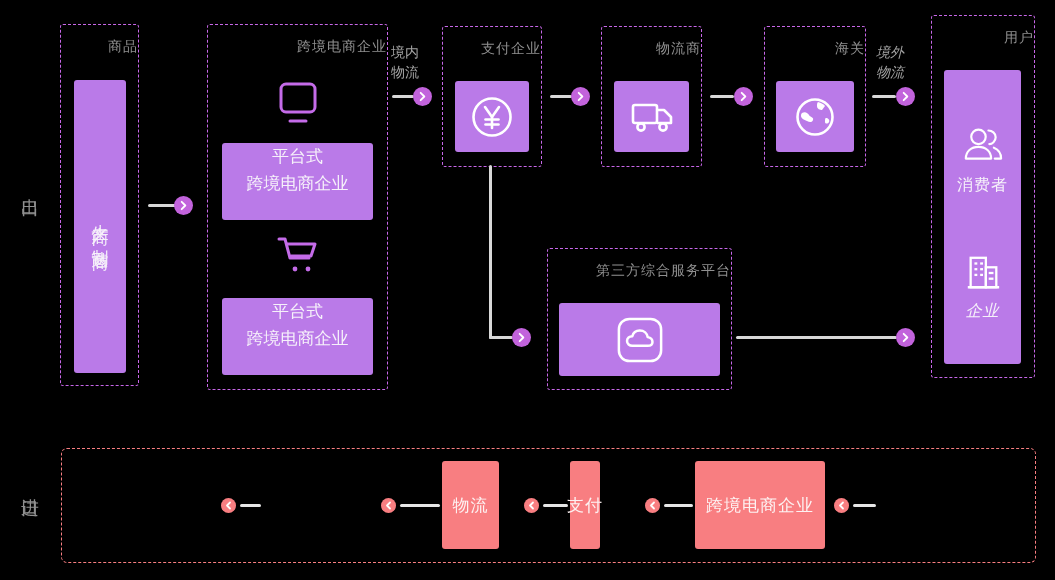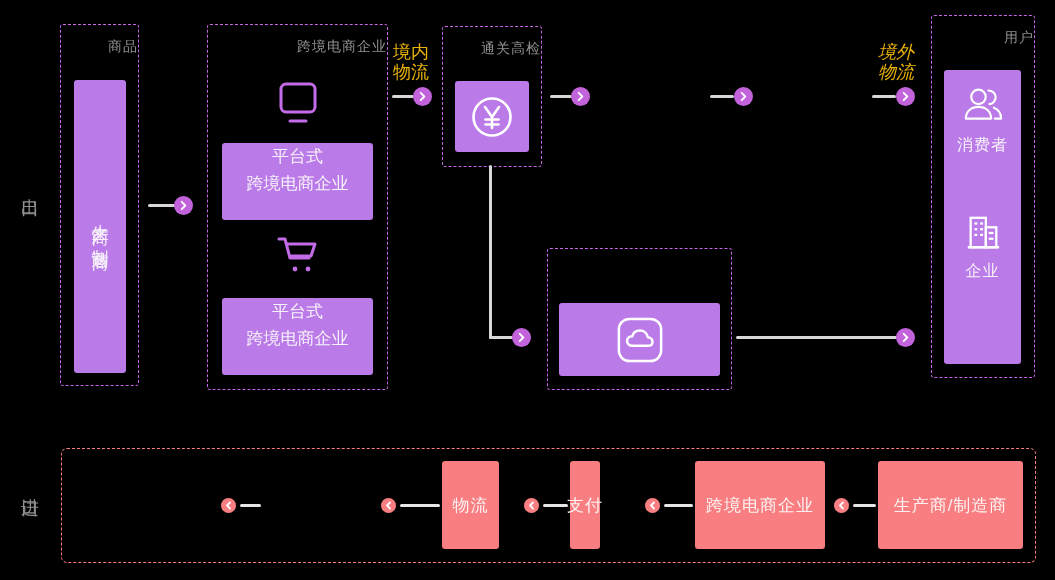--- a/index.html
+++ b/index.html
@@ -20,30 +20,30 @@
   .vtext{writing-mode:vertical-rl;letter-spacing:2px;font-size:17px;}
   .sidelabel{
     position:absolute;color:#8f8f8f;font-size:18px;writing-mode:vertical-rl;
     letter-spacing:4px;
   }
   .hline{position:absolute;height:3px;background:#d8d8d8;border-radius:1.5px;}
   .vline{position:absolute;width:3px;background:#d8d8d8;border-radius:1.5px;}
   .dot{position:absolute;border-radius:50%;display:flex;align-items:center;justify-content:center;}
   .dot.purple{width:19px;height:19px;background:#c263dc;}
   .dot.red{width:15px;height:15px;background:#f87e81;}
-  .smalllabel{position:absolute;color:#eab308;font-size:18px;text-align:center;line-height:20px;width:40px;}
+  .smalllabel{position:absolute;color:#a3a3a3;font-size:14px;text-align:left;line-height:20px;width:40px;}
   .redwrap{position:absolute;border:1px dashed #f87e81;border-radius:6px;}
   .redbox{
     position:absolute;background:#f87e81;border-radius:3px;color:#fdf2f2;
     display:flex;align-items:center;justify-content:center;font-size:17px;
     letter-spacing:1px;top:461px;height:88px;white-space:nowrap;
   }
   .icon{display:flex;align-items:center;justify-content:center;}
   .icon-abs{position:absolute;left:50%;transform:translateX(-50%);}
-  .userscol{flex-direction:column;justify-content:flex-start;padding-top:16px;box-sizing:border-box;}
+  .userscol{flex-direction:column;justify-content:flex-start;padding-top:56px;box-sizing:border-box;}
   .userscol .ulabel{font-size:16px;letter-spacing:1px;}
 </style>
 </head>
 <body>
 
 <div class="stage">
 
   <div class="sidelabel" style="left:18px;top:184px;">出口</div>
 
   <div class="dashbox" style="left:60px;top:24px;width:77px;height:360px;">
@@ -99,21 +99,21 @@
   <div class="hline" style="left:392px;top:95px;width:22px;"></div>
   <div class="dot purple" style="left:413px;top:87px;">
     <span class="icon">
         <svg width="11" height="11" viewBox="0 0 12 12">
           <polyline points="4,2 8,6 4,10" fill="none" stroke="#fff" stroke-width="2" stroke-linecap="round" stroke-linejoin="round"></polyline>
         </svg>
       </span>
   </div>
 
   <div class="dashbox" style="left:442px;top:26px;width:98px;height:139px;">
-    <div class="title">通关高检</div>
+    <div class="title">支付企业</div>
     <div class="pbox" style="left:12px;top:54px;width:74px;height:71px;">
       <span class="icon">
         <svg width="46" height="46" viewBox="0 0 46 46" fill="none" stroke="#fff" stroke-width="2.6" stroke-linecap="round">
           <circle cx="23" cy="23" r="18.5"></circle>
           <path d="M16 13l7 10 7-10"></path>
           <line x1="23" y1="23" x2="23" y2="34"></line>
           <line x1="16.5" y1="25.5" x2="29.5" y2="25.5"></line>
           <line x1="16.5" y1="30.5" x2="29.5" y2="30.5"></line>
         </svg>
       </span>
@@ -122,30 +122,56 @@
 
   <div class="hline" style="left:550px;top:95px;width:22px;"></div>
   <div class="dot purple" style="left:571px;top:87px;">
     <span class="icon">
         <svg width="11" height="11" viewBox="0 0 12 12">
           <polyline points="4,2 8,6 4,10" fill="none" stroke="#fff" stroke-width="2" stroke-linecap="round" stroke-linejoin="round"></polyline>
         </svg>
       </span>
   </div>
 
+  <div class="dashbox" style="left:601px;top:26px;width:99px;height:139px;">
+    <div class="title">物流商</div>
+    <div class="pbox" style="left:12px;top:54px;width:75px;height:71px;">
+      <span class="icon">
+        <svg width="46" height="40" viewBox="0 0 46 40" fill="none" stroke="#fff" stroke-width="2.6" stroke-linejoin="round">
+          <rect x="4" y="8" width="24" height="18" rx="2"></rect>
+          <path d="M28 13h7l7 7v6H28"></path>
+          <circle cx="12" cy="30" r="3.6"></circle>
+          <circle cx="34" cy="30" r="3.6"></circle>
+        </svg>
+      </span>
+    </div>
+  </div>
 
   <div class="hline" style="left:710px;top:95px;width:24px;"></div>
   <div class="dot purple" style="left:734px;top:87px;">
     <span class="icon">
         <svg width="11" height="11" viewBox="0 0 12 12">
           <polyline points="4,2 8,6 4,10" fill="none" stroke="#fff" stroke-width="2" stroke-linecap="round" stroke-linejoin="round"></polyline>
         </svg>
       </span>
   </div>
 
+  <div class="dashbox" style="left:764px;top:26px;width:100px;height:139px;">
+    <div class="title">海关</div>
+    <div class="pbox" style="left:11px;top:54px;width:78px;height:71px;">
+      <span class="icon">
+        <svg width="44" height="44" viewBox="0 0 44 44" fill="none">
+          <circle cx="22" cy="22" r="17.5" stroke="#fff" stroke-width="2.6"></circle>
+          <path d="M9 18c3-2 6 0 7 2 1 2 5 2 4 5-1 3-4 2-6 1-3-1-6-3-6-5 0-1 0-2 1-3z" fill="#fff"></path>
+          <path d="M25 7c3 1 6 2 7 4l-3 4c-2 0-5-1-5-4 0-2 0-3 1-4z" fill="#fff"></path>
+          <path d="M33 23c2 0 4 2 3 4-1 2-4 2-4 0s0-4 1-4z" fill="#fff"></path>
+        </svg>
+      </span>
+    </div>
+  </div>
 
   <div class="smalllabel" style="left:876px;top:42px;font-style:italic;">
     <div>境外</div>
     <div>物流</div>
   </div>
   <div class="hline" style="left:872px;top:95px;width:24px;"></div>
   <div class="dot purple" style="left:896px;top:87px;">
     <span class="icon">
         <svg width="11" height="11" viewBox="0 0 12 12">
           <polyline points="4,2 8,6 4,10" fill="none" stroke="#fff" stroke-width="2" stroke-linecap="round" stroke-linejoin="round"></polyline>
@@ -173,35 +199,36 @@
           <line x1="13" y1="10" x2="16" y2="10"></line>
             <line x1="19" y1="10" x2="22" y2="10"></line>
           <line x1="13" y1="16" x2="16" y2="16"></line>
             <line x1="19" y1="16" x2="22" y2="16"></line>
           <line x1="13" y1="22" x2="16" y2="22"></line>
             <line x1="19" y1="22" x2="22" y2="22"></line>
           <line x1="28" y1="20" x2="33" y2="20"></line>
             <line x1="28" y1="26" x2="33" y2="26"></line>
         </svg>
       </span>
-      <span class="ulabel" style="margin-top:9px;">企业</span>
+      <span class="ulabel" style="margin-top:9px;font-style:italic;">企业</span>
     </div>
   </div>
 
   <div class="vline" style="left:489px;top:165px;height:174px;"></div>
   <div class="hline" style="left:489px;top:336px;width:24px;"></div>
   <div class="dot purple" style="left:512px;top:328px;">
     <span class="icon">
         <svg width="11" height="11" viewBox="0 0 12 12">
           <polyline points="4,2 8,6 4,10" fill="none" stroke="#fff" stroke-width="2" stroke-linecap="round" stroke-linejoin="round"></polyline>
         </svg>
       </span>
   </div>
 
   <div class="dashbox" style="left:547px;top:248px;width:183px;height:140px;">
+    <div class="title">第三方综合服务平台</div>
     <div class="pbox" style="left:11px;top:54px;width:161px;height:73px;">
       <span class="icon">
         <svg width="48" height="48" viewBox="0 0 50 50" fill="none" stroke="#fff" stroke-width="2.6" stroke-linecap="round" stroke-linejoin="round">
           <rect x="3" y="3" width="44" height="44" rx="11"></rect>
           <path d="M17 31c-3 0-5.5-2-5.5-5s2.5-5 5.5-5c.8-3.5 3.8-6 7.8-6 4.4 0 7.7 3 8.2 7 2.8.4 5 2.4 5 5s-2.2 4-5 4z"></path>
         </svg>
       </span>
     </div>
   </div>
 
@@ -214,21 +241,20 @@
       </span>
   </div>
 
   <div class="sidelabel" style="left:18px;top:484px;">进口</div>
 
   <div class="redwrap" style="left:61px;top:448px;width:973px;height:113px;"></div>
 
   <div class="redbox" style="left:442px;width:57px;">物流</div>
   <div class="redbox" style="left:570px;width:30px;">支付</div>
   <div class="redbox" style="left:695px;width:130px;">跨境电商企业</div>
-  <div class="redbox" style="left:878px;width:145px;">生产商/制造商</div>
 
   <div class="dot red" style="left:221px;top:498px;">
     <span class="icon">
         <svg width="9" height="9" viewBox="0 0 12 12">
           <polyline points="8,2 4,6 8,10" fill="none" stroke="#fff" stroke-width="2.4" stroke-linecap="round" stroke-linejoin="round"></polyline>
         </svg>
       </span>
   </div>
   <div class="hline" style="left:240px;top:504px;width:21px;background:#e6e6e6;"></div>
 

